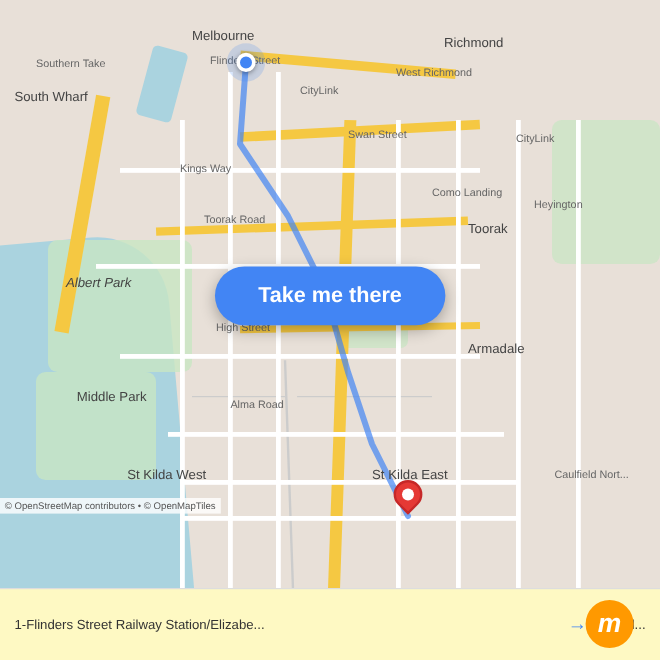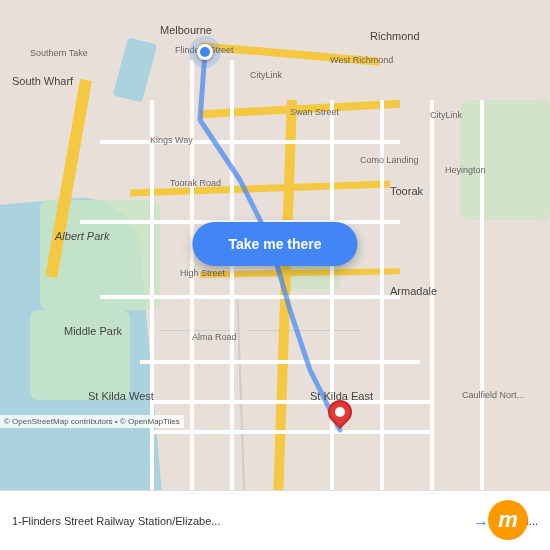--- a/index.html
+++ b/index.html
@@ -268,36 +268,36 @@
     .btn-take-me {
       position: absolute;
       left: 50%;
       top: 222px;
       transform: translateX(-50%);
       background: #4285f4;
       color: white;
       border: none;
       border-radius: 25px;
       padding: 14px 36px;
-      font-size: 14px;
+      font-size: 18px;
       font-weight: 600;
       cursor: pointer;
       box-shadow: 0 4px 12px rgba(0,0,0,0.3);
       white-space: nowrap;
       z-index: 100;
     }
 
     
     .bottom-bar {
       position: absolute;
       bottom: 0;
       left: 0;
       width: 550px;
       height: 60px;
-      background: #ffffff;
+      background: #fef9c3;
       border-top: 1px solid #ddd;
       display: flex;
       align-items: center;
       padding: 0 12px;
       gap: 8px;
     }
 
     .bottom-from {
       flex: 1;
       font-size: 11px;
@@ -408,21 +408,21 @@
   <div class="map-label map-label-small" style="top:45px; left:175px;">Flinders Street</div>
   <div class="map-label map-label-small" style="top:55px; left:330px;">West Richmond</div>
   <div class="map-label map-label-small" style="top:70px; left:250px;">CityLink</div>
   <div class="map-label map-label-small" style="top:107px; left:290px;">Swan Street</div>
   <div class="map-label map-label-small" style="top:178px; left:170px;">Toorak Road</div>
   <div class="map-label map-label-small" style="top:135px; left:112px;margin-left:38px;">Kings Way</div>
   <div class="map-label" style="top:230px; left:55px;font-style:italic;">Albert Park</div>
   <div class="map-label" style="top:325px; left:52px;padding-left:12px;">Middle Park</div>
   <div class="map-label map-label-small" style="top:268px; left:180px;">High Street</div>
   <div class="map-label map-label-small" style="top:332px; left:192px;">Alma Road</div>
-  <div class="map-label" style="top:390px; left:88px;text-align:right;">St Kilda West</div>
+  <div class="map-label" style="top:390px; left:106px;text-align:right;">St Kilda West</div>
   <div class="map-label" style="top:185px; left:390px;">Toorak</div>
   <div class="map-label" style="top:285px; left:390px;">Armadale</div>
   <div class="map-label" style="top:390px; left:310px;">St Kilda East</div>
   <div class="map-label map-label-small" style="top:155px; left:360px;">Como Landing</div>
   <div class="map-label map-label-small" style="top:165px; left:445px;">Heyington</div>
   <div class="map-label map-label-small" style="top:110px; left:430px;">CityLink</div>
   <div class="map-label map-label-small" style="top:390px; left:462px;">Caulfield Nort...</div>
 
   <div style="position:absolute; left:205px; top:52px;">
     <div class="marker-origin-pulse"></div>

